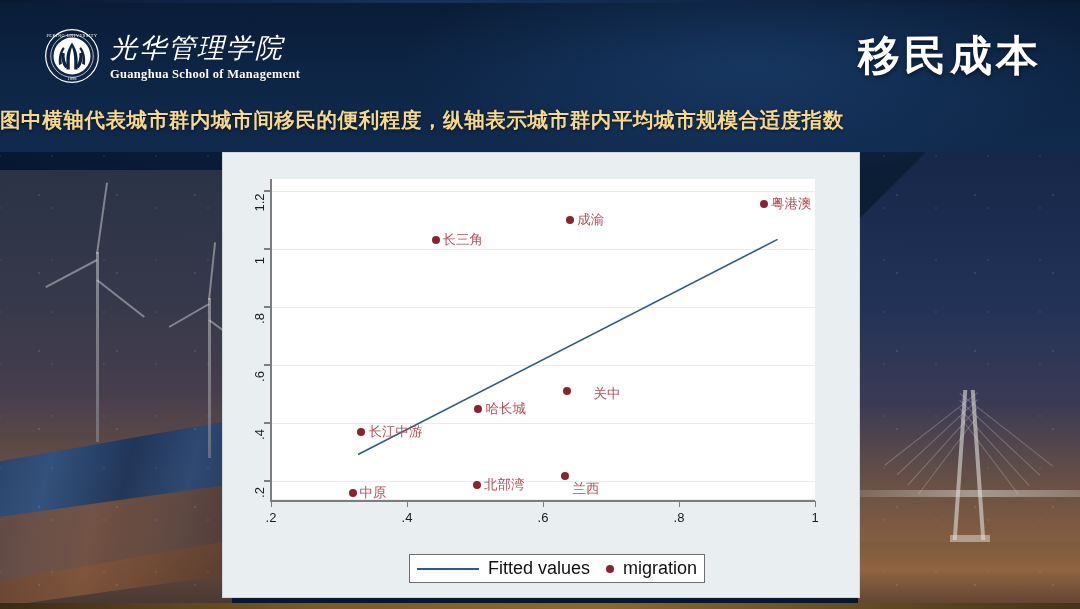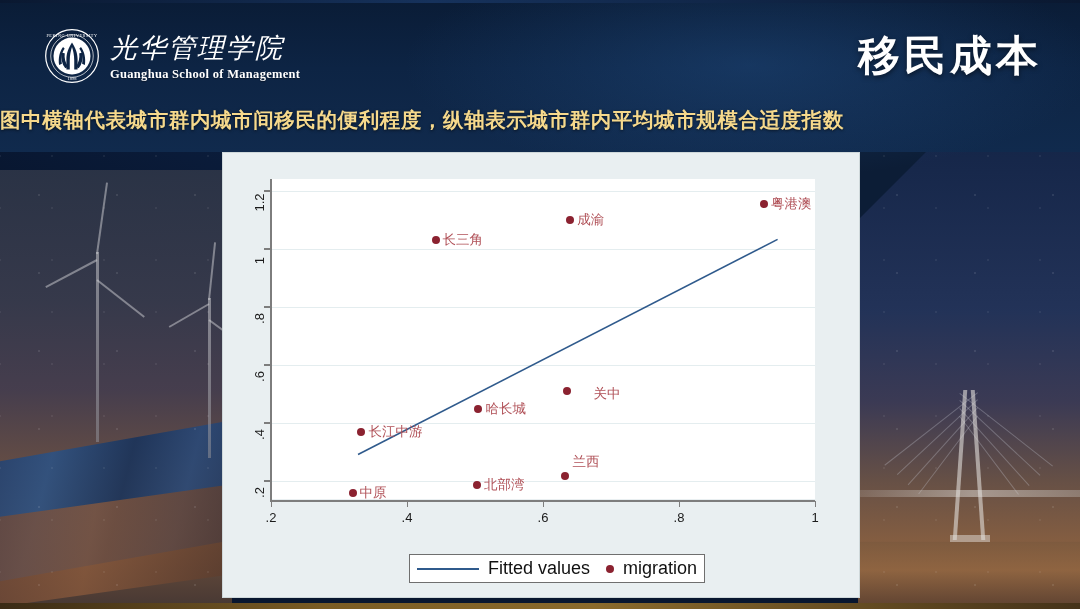--- a/index.html
+++ b/index.html
@@ -247,21 +247,21 @@
         <div class="dot-label" style="left: 354.2px; top: 66.6126px;">成渝</div>
         <div class="dot" style="left: 212.56px; top: 86.9189px;"></div>
         <div class="dot-label" style="left: 219.56px; top: 86.9189px;">长三角</div>
         <div class="dot" style="left: 344.48px; top: 237.766px;"></div>
         <div class="dot-label" style="left: 351.48px; top: 241px; margin-left: 19px;">关中</div>
         <div class="dot" style="left: 255.4px; top: 256.041px;"></div>
         <div class="dot-label" style="left: 262.4px; top: 256.041px;">哈长城</div>
         <div class="dot" style="left: 138.44px; top: 278.959px;"></div>
         <div class="dot-label" style="left: 145.44px; top: 278.959px;">长江中游</div>
         <div class="dot" style="left: 342.44px; top: 322.762px;"></div>
-        <div class="dot-label" style="left: 349.44px; top: 309px;">兰西</div>
+        <div class="dot-label" style="left: 349.44px; top: 336px;">兰西</div>
         <div class="dot" style="left: 254.04px; top: 332.045px;"></div>
         <div class="dot-label" style="left: 261.04px; top: 332.045px;">北部湾</div>
         <div class="dot" style="left: 129.6px; top: 339.877px;"></div>
         <div class="dot-label" style="left: 136.6px; top: 339.877px;">中原</div>
       </div>
 
 
     <div class="legend">
       <div class="lg-item">
         <span class="lg-line"></span>

